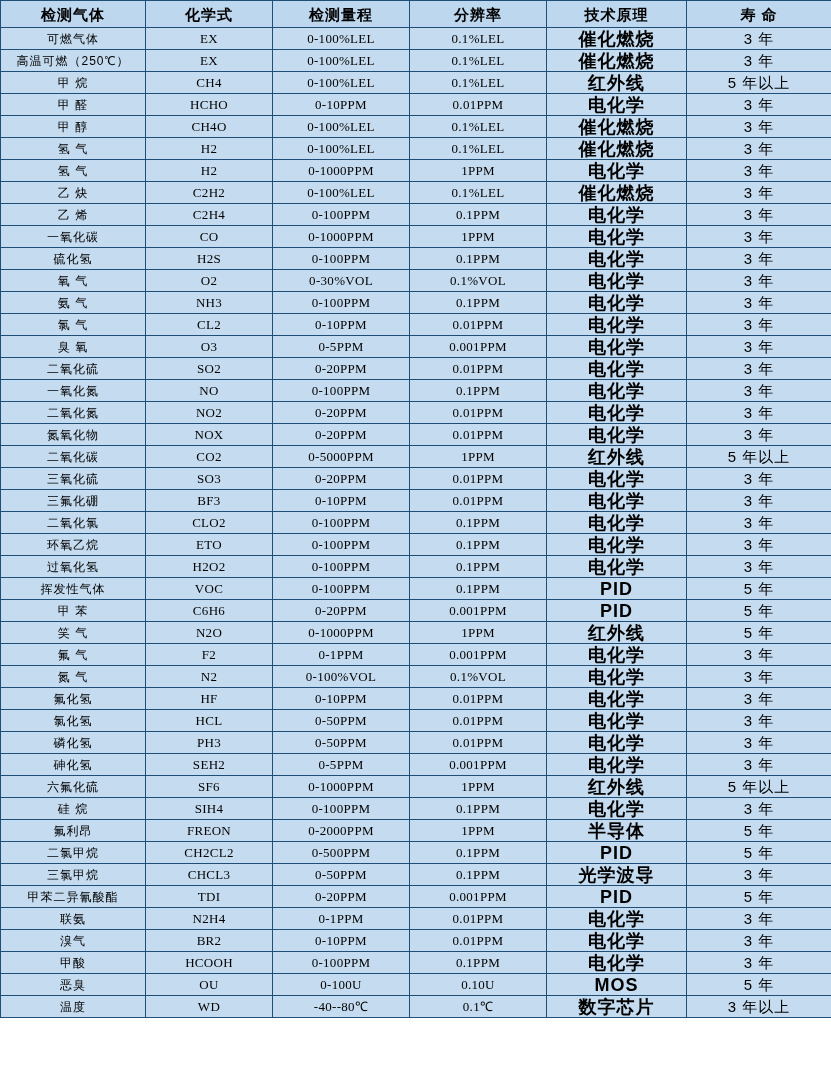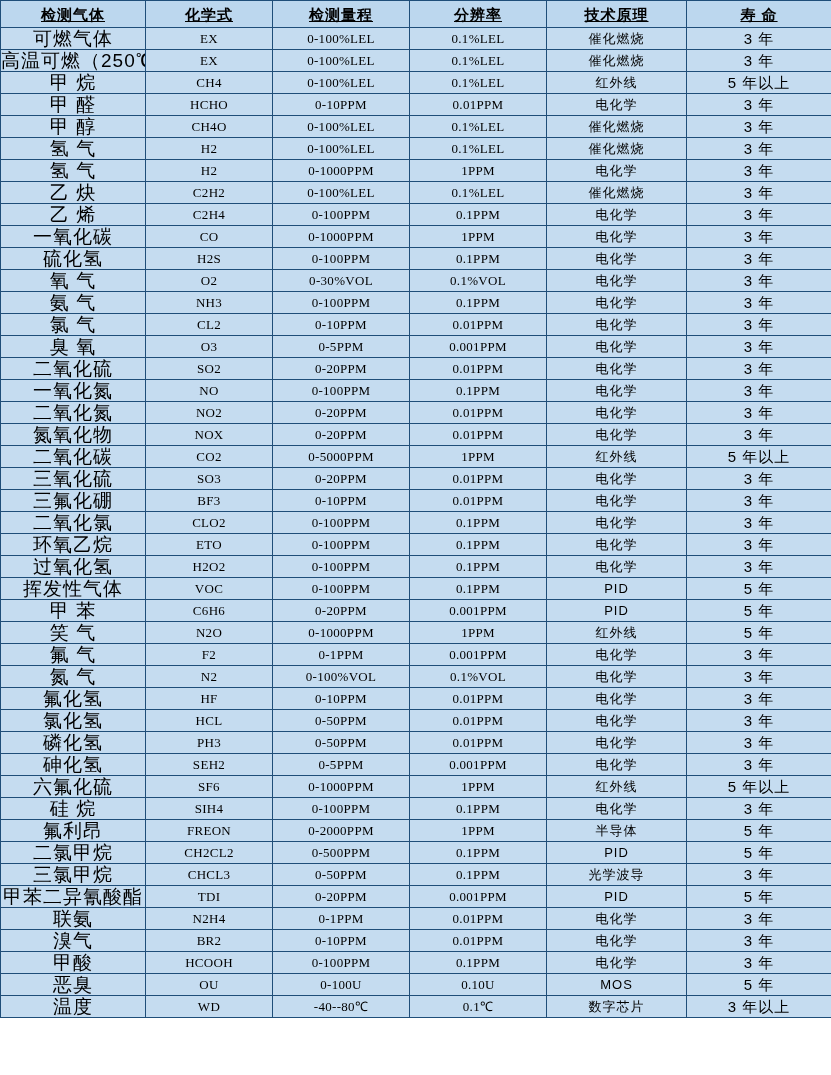--- a/index.html
+++ b/index.html
@@ -43,39 +43,39 @@
     white-space: nowrap;
     overflow: hidden;
   }
   table.gas-table thead th {
     height: 26px;
     line-height: 25px;
     font-size: 15px;
     font-weight: bold;
     letter-spacing: 1px;
     background: #bcd7ee;
-    text-decoration: underline;
   }
   table.gas-table tbody td {
     font-size: 13px;
   }
   table.gas-table tbody td.name {
-    font-size: 19px;
+    font-size: 12px;
     letter-spacing: 1px;
   }
   table.gas-table tbody td.formula,
   table.gas-table tbody td.range,
   table.gas-table tbody td.resolution {
     font-family: "Liberation Serif", serif;
     font-size: 13px;
     letter-spacing: 0.3px;
   }
   table.gas-table tbody td.principle {
-    font-size: 13px;
+    font-size: 18px;
     letter-spacing: 1px;
+    font-weight: bold;
   }
   table.gas-table tbody td.life {
     font-size: 15px;
     letter-spacing: 1px;
   }
 </style>
 </head>
 <body>
 
 <div id="sheet">

